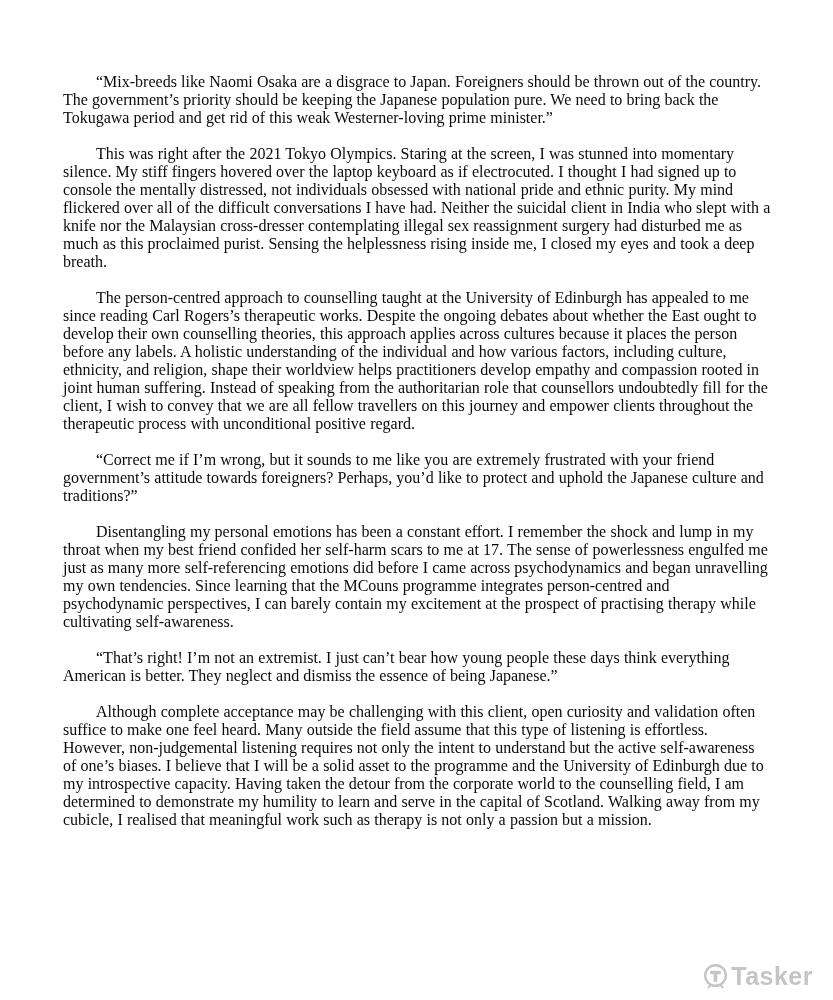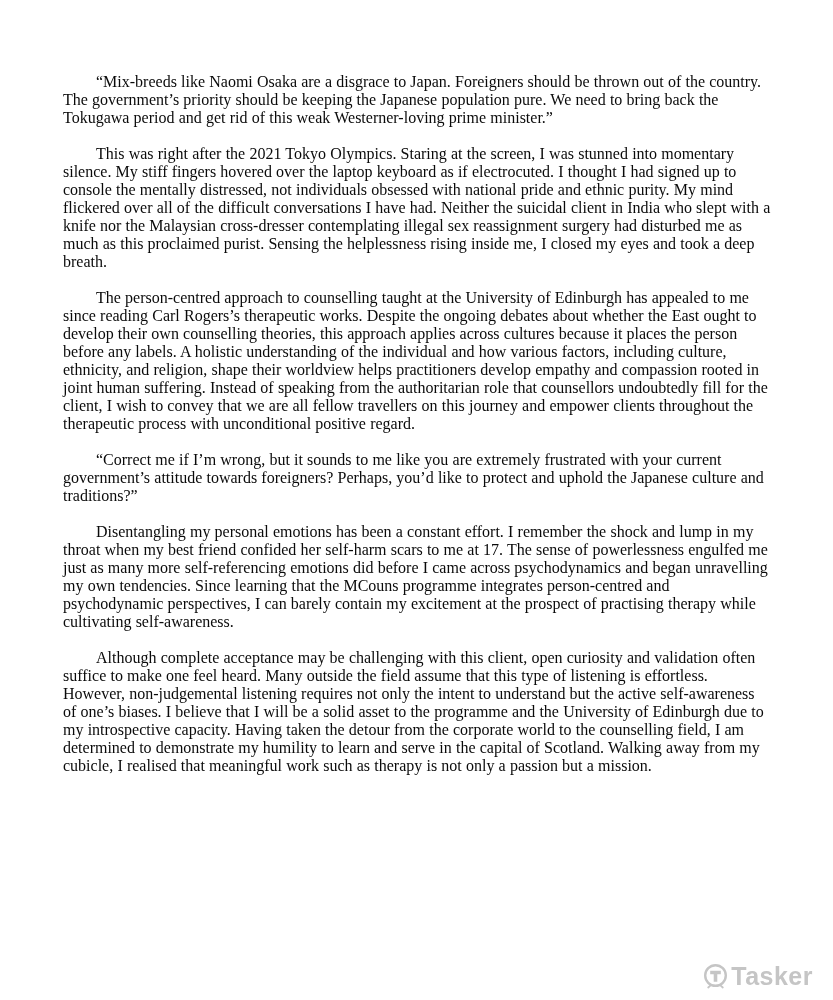--- a/index.html
+++ b/index.html
@@ -56,22 +56,23 @@
     line-height: 1;
   }
 </style>
 </head>
 <body>
 
 <main class="doc-page">
   <p>“Mix-breeds like Naomi Osaka are a disgrace to Japan. Foreigners should be thrown out of the country. The government’s priority should be keeping the Japanese population pure. We need to bring back the Tokugawa period and get rid of this weak Westerner-loving prime minister.”</p>
   <p>This was right after the 2021 Tokyo Olympics. Staring at the screen, I was stunned into momentary silence. My stiff fingers hovered over the laptop keyboard as if electrocuted. I thought I had signed up to console the mentally distressed, not individuals obsessed with national pride and ethnic purity. My mind flickered over all of the difficult conversations I have had. Neither the suicidal client in India who slept with a knife nor the Malaysian cross-dresser contemplating illegal sex reassignment surgery had disturbed me as much as this proclaimed purist. Sensing the helplessness rising inside me, I closed my eyes and took a deep breath.</p>
   <p>The person-centred approach to counselling taught at the University of Edinburgh has appealed to me since reading Carl Rogers’s therapeutic works. Despite the ongoing debates about whether the East ought to develop their own counselling theories, this approach applies across cultures because it places the person before any labels. A holistic understanding of the individual and how various factors, including culture, ethnicity, and religion, shape their worldview helps practitioners develop empathy and compassion rooted in joint human suffering. Instead of speaking from the authoritarian role that counsellors undoubtedly fill for the client, I wish to convey that we are all fellow travellers on this journey and empower clients throughout the therapeutic process with unconditional positive regard.</p>
-  <p>“Correct me if I’m wrong, but it sounds to me like you are extremely frustrated with your current government’s attitude towards foreigners? Perhaps, you’d like to protect and uphold the Japanese culture and traditions?”</p>
+  <p>“Correct me if I’m wrong, but it sounds to me like you are extremely frustrated with your friend government’s attitude towards foreigners? Perhaps, you’d like to protect and uphold the Japanese culture and traditions?”</p>
   <p>Disentangling my personal emotions has been a constant effort. I remember the shock and lump in my throat when my best friend confided her self-harm scars to me at 17. The sense of powerlessness engulfed me just as many more self-referencing emotions did before I came across psychodynamics and began unravelling my own tendencies. Since learning that the MCouns programme integrates person-centred and psychodynamic perspectives, I can barely contain my excitement at the prospect of practising therapy while cultivating self-awareness.</p>
+  <p>“That’s right! I’m not an extremist. I just can’t bear how young people these days think everything American is better. They neglect and dismiss the essence of being Japanese.”</p>
   <p>Although complete acceptance may be challenging with this client, open curiosity and validation often suffice to make one feel heard. Many outside the field assume that this type of listening is effortless. However, non-judgemental listening requires not only the intent to understand but the active self-awareness of one’s biases. I believe that I will be a solid asset to the programme and the University of Edinburgh due to my introspective capacity. Having taken the detour from the corporate world to the counselling field, I am determined to demonstrate my humility to learn and serve in the capital of Scotland. Walking away from my cubicle, I realised that meaningful work such as therapy is not only a passion but a mission.</p>
 </main>
 
 <div class="watermark">
   <svg class="watermark-icon" viewBox="0 0 29 29" xmlns="http://www.w3.org/2000/svg" aria-hidden="true">
     <circle cx="14.5" cy="13.5" r="10.3" fill="none" stroke="#c5c5c5" stroke-width="2.4"></circle>
     <path d="M9.2 8.8 h10.6 v3.4 h-3.5 v7.6 h-3.6 v-7.6 h-3.5 z" fill="#c5c5c5"></path>
     <path d="M7.2 25.5 l3.0-2.6 M21.8 25.5 l-3.0-2.6" fill="none" stroke="#c5c5c5" stroke-width="1.8" stroke-linecap="round"></path>
   </svg>
   <span class="watermark-label">Tasker</span>

